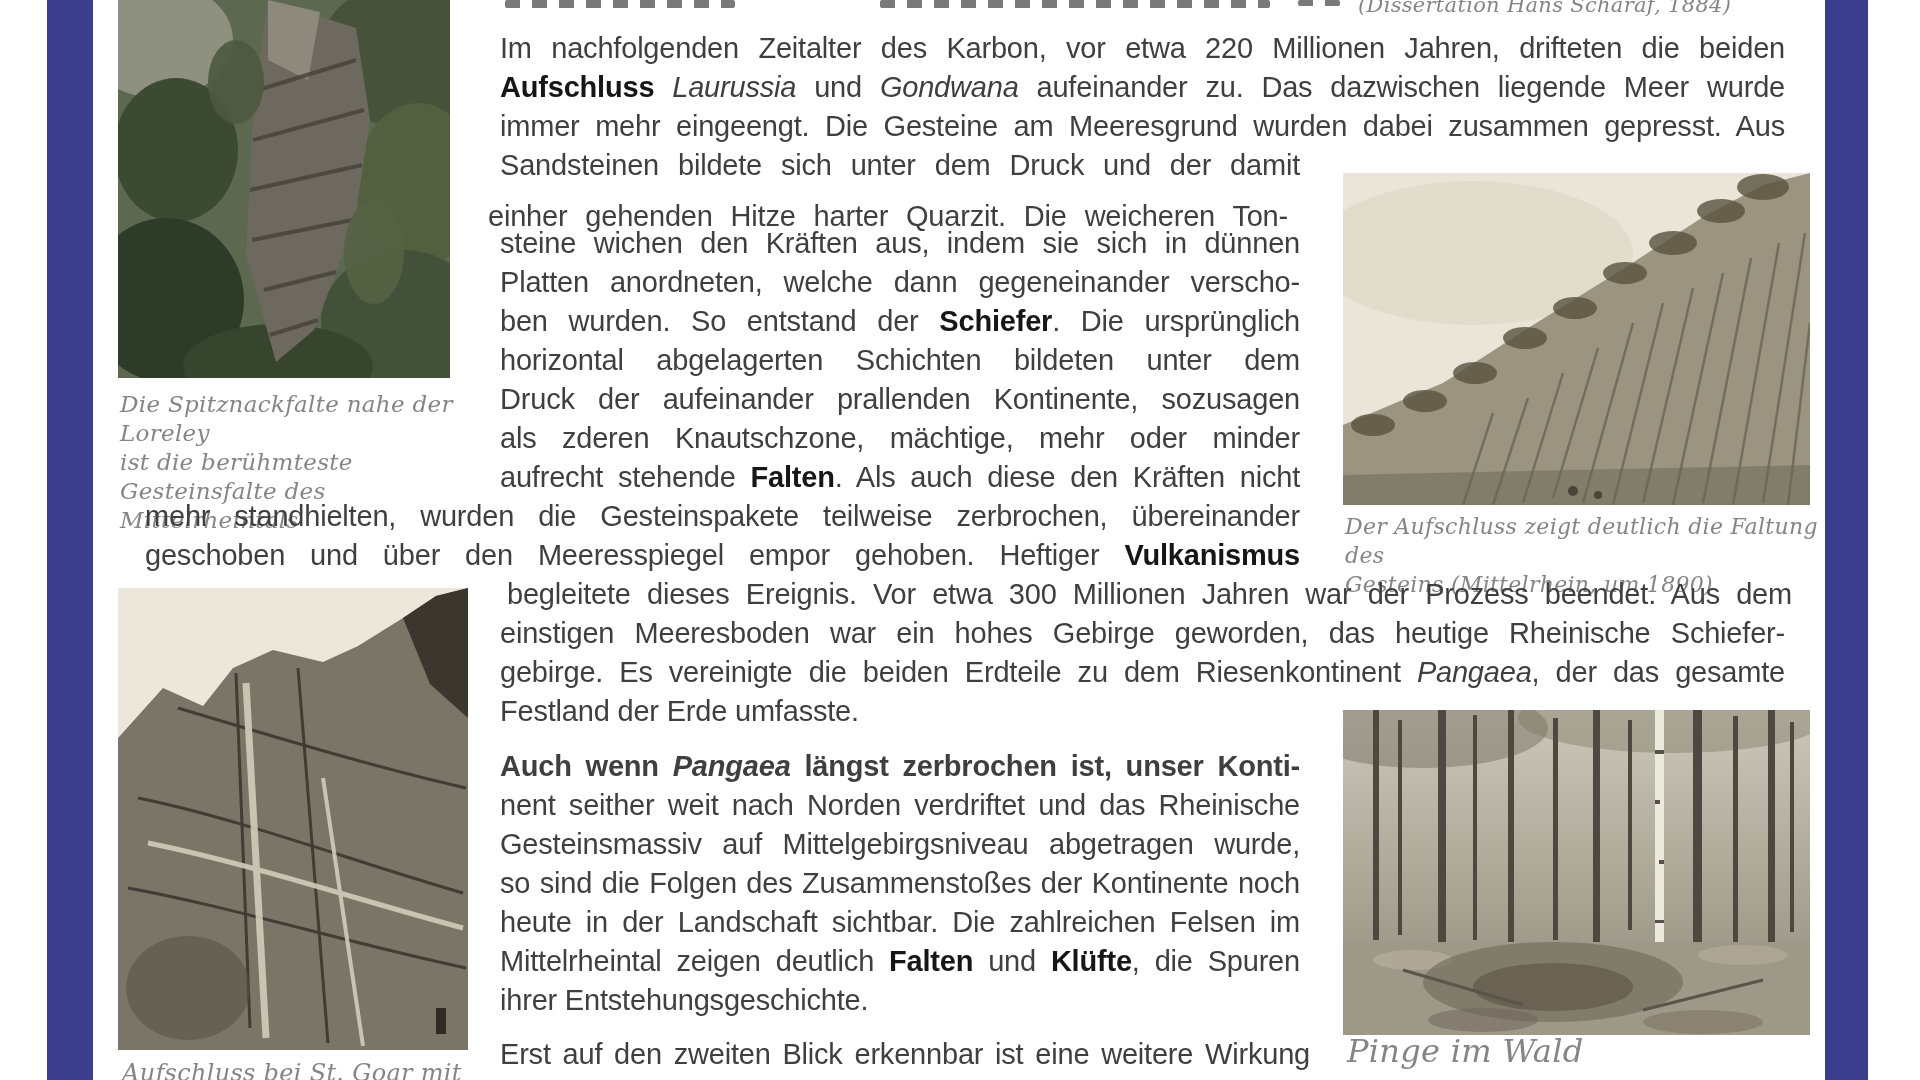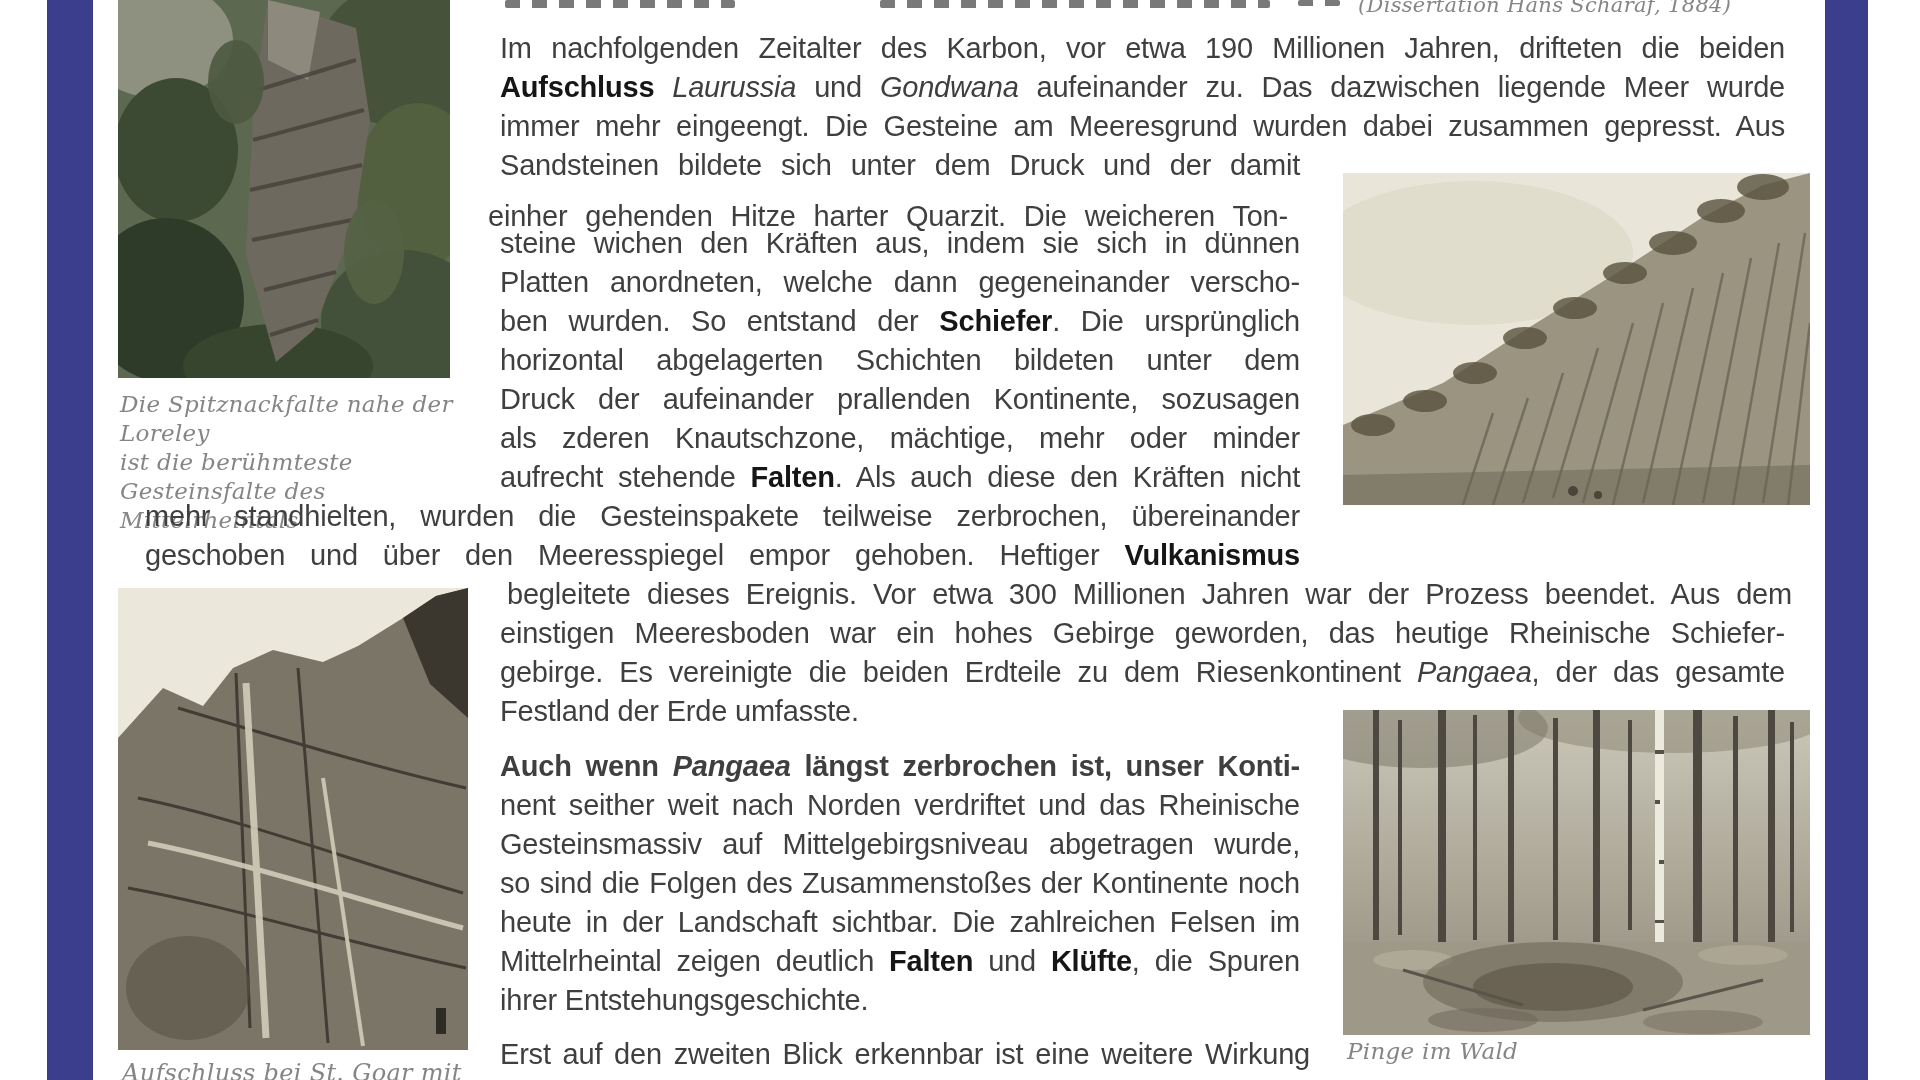--- a/index.html
+++ b/index.html
@@ -23,21 +23,21 @@
   .tline.just{text-align:justify;text-align-last:justify;}
   .tline .b{font-weight:700;color:#161616;}
   .tline .i{font-style:italic;}
 
   .script{position:absolute;font-family:"DejaVu Serif",serif;font-style:italic;
           color:#858585;letter-spacing:0.3px;}
   #cap-dissertation{left:1358px;top:-8px;font-size:21px;line-height:26px;}
   #cap-photo1{left:120px;top:390px;font-size:23px;line-height:29px;width:380px;}
   #cap-photo2{left:1345px;top:512px;font-size:22px;line-height:29px;width:480px;}
   #cap-photo3{left:122px;top:1058px;font-size:24px;line-height:31px;width:430px;}
-  #cap-photo4{left:1347px;top:1036px;font-size:23px;line-height:31px;width:320px;}
+  #cap-photo4{left:1347px;top:1036px;font-size:32px;line-height:31px;width:320px;}
 
   .remnant{position:absolute;top:0;height:8px;opacity:.8;border-radius:2px;
     background:repeating-linear-gradient(90deg,#585858 0 15px,transparent 15px 27px);}
   #remnant-a{left:505px;width:230px;}
   #remnant-b{left:880px;width:390px;}
   #remnant-c{left:1298px;width:42px;height:6px;}
 </style>
 </head>
 <body>
 
@@ -181,31 +181,35 @@
   </div>
 
   <div id="cap-dissertation" class="script">(Dissertation Hans Scharaf, 1884)</div>
 
   <div id="cap-photo1" class="script">
     <div>Die Spitznackfalte nahe der Loreley</div>
     <div>ist die berühmteste Gesteinsfalte des</div>
     <div>Mittelrheintals</div>
   </div>
 
+  <div id="cap-photo2" class="script">
+    <div>Der Aufschluss zeigt deutlich die Faltung des</div>
+    <div>Gesteins (Mittelrhein, um 1890)</div>
+  </div>
 
   <div id="cap-photo3" class="script">
     <div>Aufschluss bei St. Goar mit wechsel-</div>
   </div>
 
   <div id="cap-photo4" class="script">
     <div>Pinge im Wald</div>
   </div>
 
   <div id="body-text">
-      <div class="tline just" style="left: 500px; top: 30px; width: 1285px;"><span>Im nachfolgenden Zeitalter des Karbon, vor etwa 190 Millionen Jahren, drifteten die beiden</span></div>
+      <div class="tline just" style="left: 500px; top: 30px; width: 1285px;"><span>Im nachfolgenden Zeitalter des Karbon, vor etwa 220 Millionen Jahren, drifteten die beiden</span></div>
       <div class="tline just" style="left: 500px; top: 69px; width: 1285px;"><span class="b">Aufschluss</span><span> </span><span class="i">Laurussia</span><span> und </span><span class="i">Gondwana</span><span> aufeinander zu. Das dazwischen liegende Meer wurde</span></div>
       <div class="tline just" style="left: 500px; top: 108px; width: 1285px;"><span>immer mehr eingeengt. Die Gesteine am Meeresgrund wurden dabei zusammen gepresst. Aus</span></div>
       <div class="tline just" style="left: 500px; top: 147px; width: 800px;"><span>Sandsteinen bildete sich unter dem Druck und der damit</span></div>
       <div class="tline just" style="left: 488px; top: 186px; width: 800px; margin-top: 12px;"><span>einher gehenden Hitze harter Quarzit. Die weicheren Ton-</span></div>
       <div class="tline just" style="left: 500px; top: 225px; width: 800px;"><span>steine wichen den Kräften aus, indem sie sich in dünnen</span></div>
       <div class="tline just" style="left: 500px; top: 264px; width: 800px;"><span>Platten anordneten, welche dann gegeneinander verscho-</span></div>
       <div class="tline just" style="left: 500px; top: 303px; width: 800px;"><span>ben wurden. So entstand der </span><span class="b">Schiefer</span><span>. Die ursprünglich</span></div>
       <div class="tline just" style="left: 500px; top: 342px; width: 800px;"><span>horizontal abgelagerten Schichten bildeten unter dem</span></div>
       <div class="tline just" style="left: 500px; top: 381px; width: 800px;"><span>Druck der aufeinander prallenden Kontinente, sozusagen</span></div>
       <div class="tline just" style="left: 500px; top: 420px; width: 800px;"><span>als zderen Knautschzone, mächtige, mehr oder minder</span></div>

